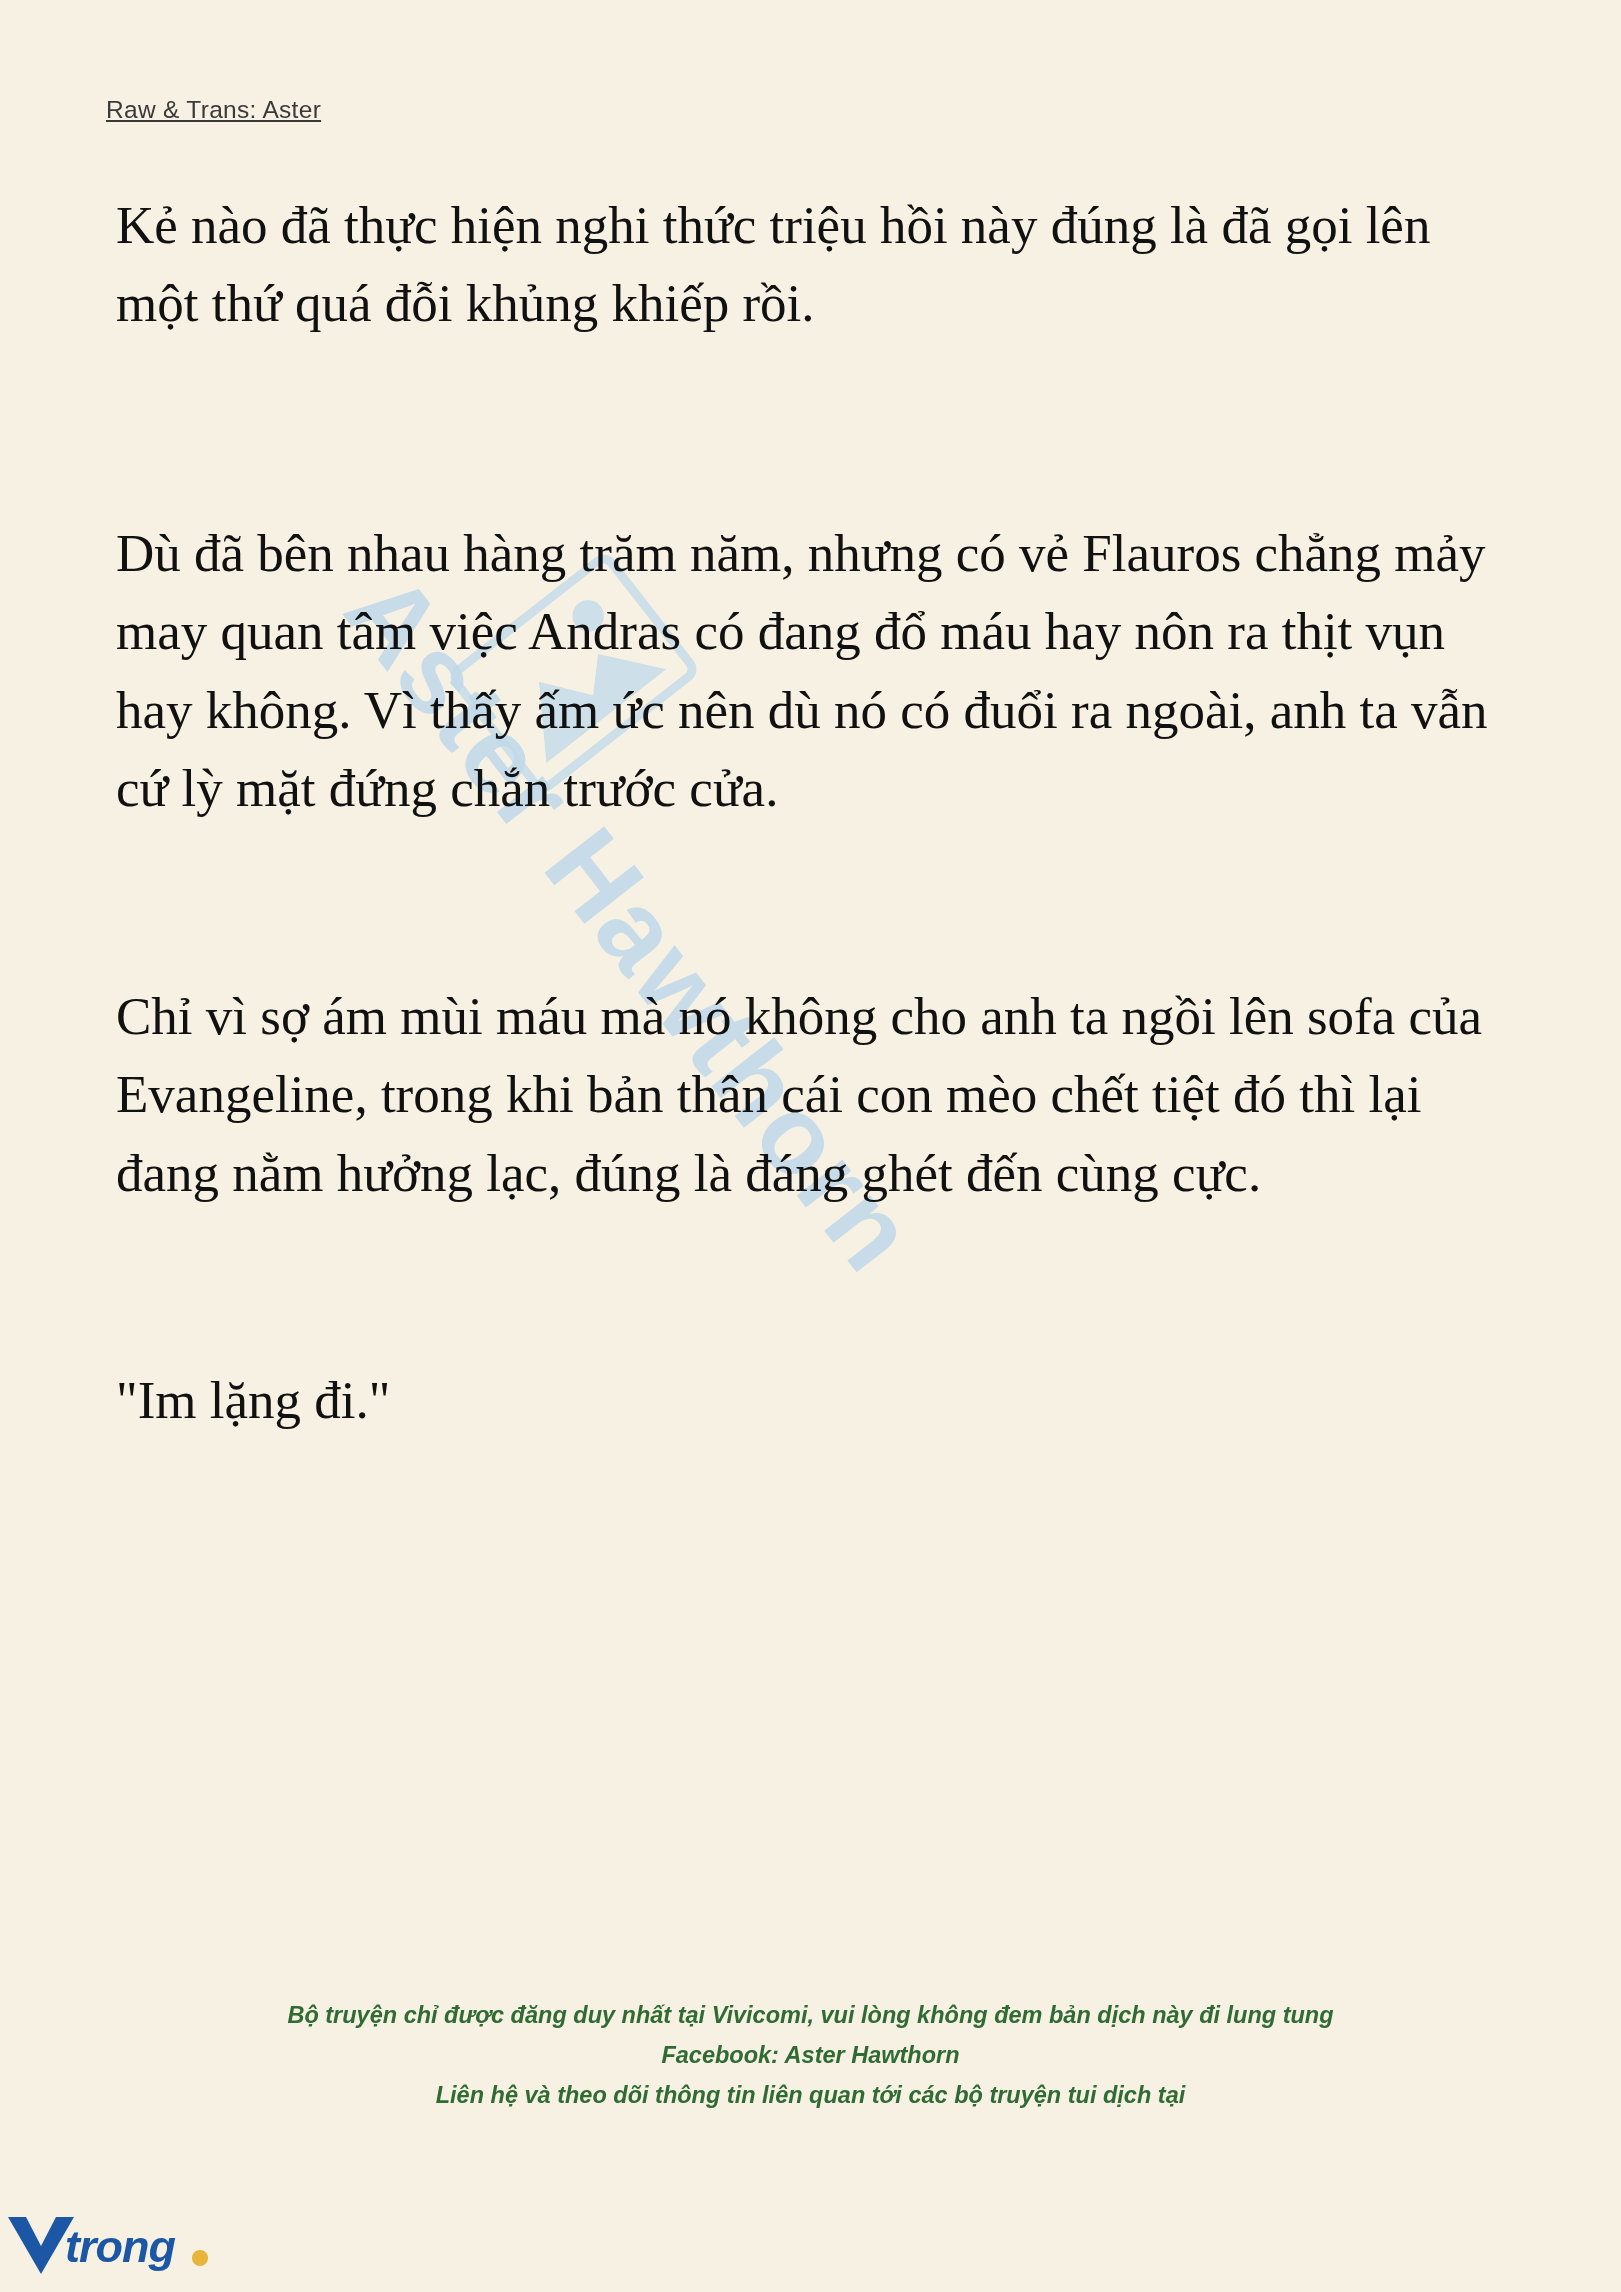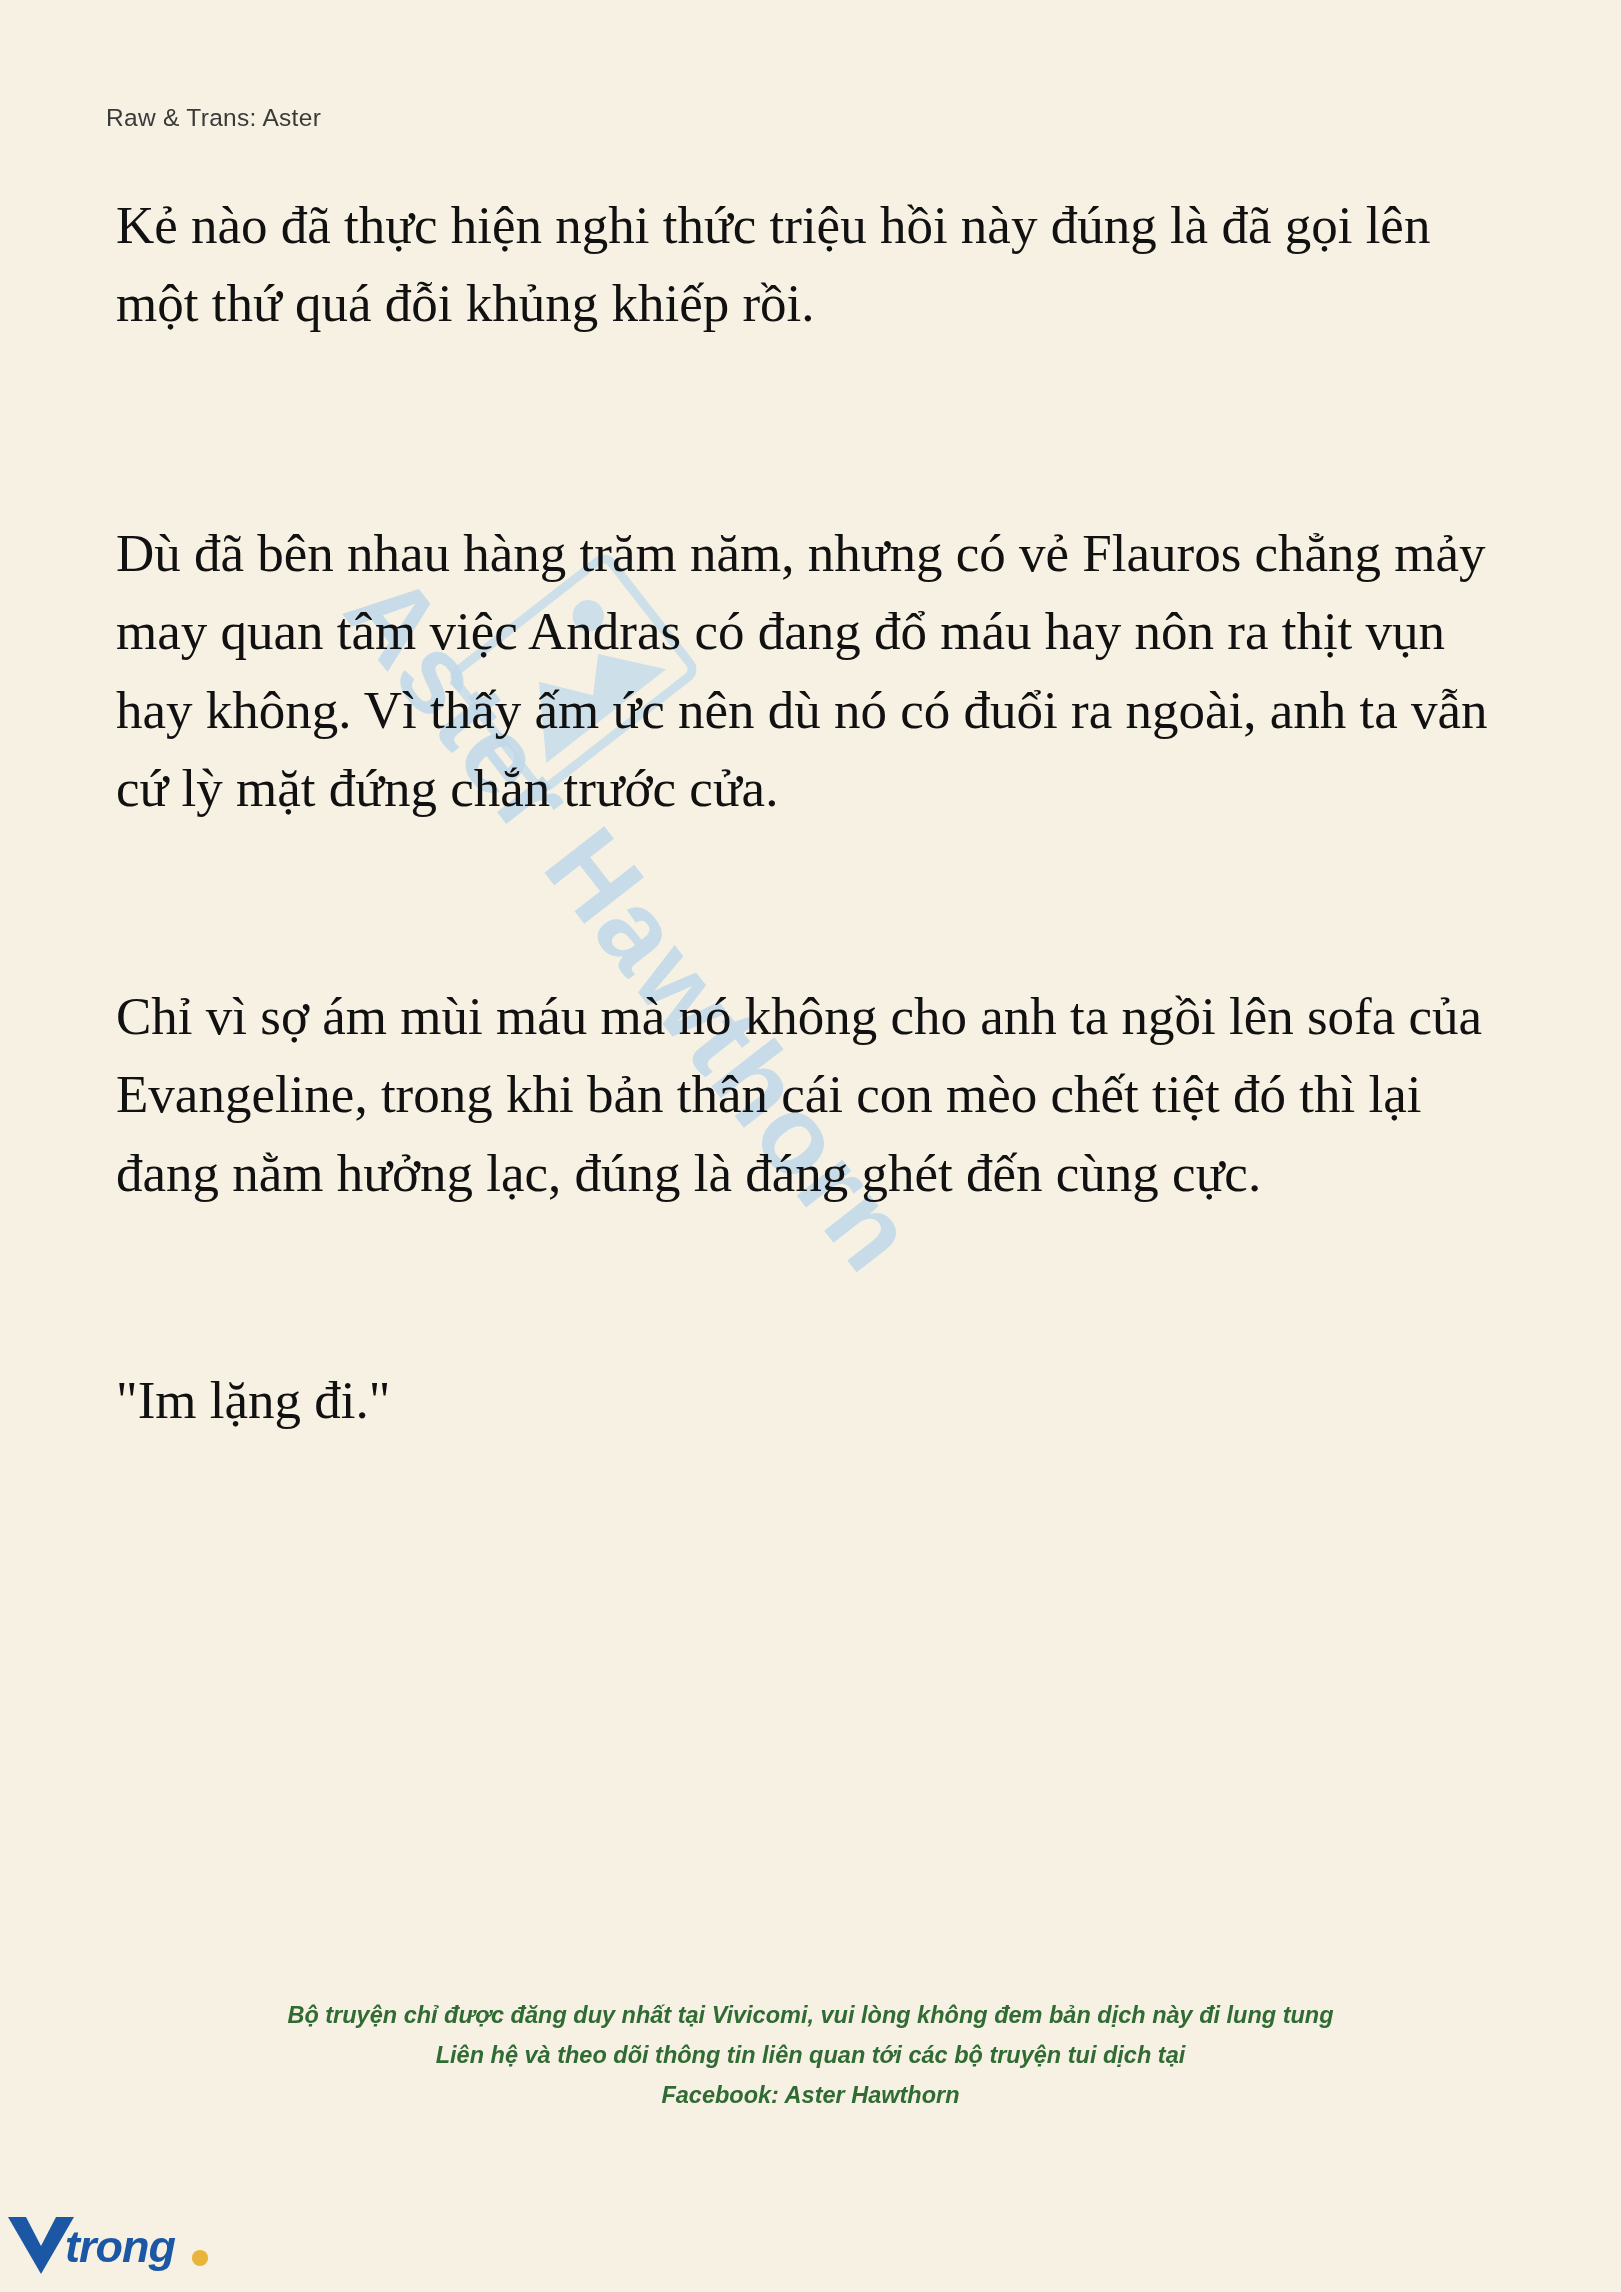--- a/index.html
+++ b/index.html
@@ -18,26 +18,27 @@
     position: relative;
     width: 1621px;
     height: 2293px;
     background: #f7f1e3;
     overflow: hidden;
   }
 
   
   .credit {
     position: absolute;
-    top: 104px;
+    top: 96px;
     left: 106px;
     font-size: 24.5px;
     color: #3a3a3a;
     font-family: "Liberation Sans", sans-serif;
     letter-spacing: 0.3px;
+    text-decoration: underline;
   }
 
   
   .watermark {
     position: absolute;
     left: 421px;
     top: 549px;
     transform: rotate(52deg);
     transform-origin: left top;
     font-size: 110px;
@@ -173,22 +174,22 @@
     <div class="gap-lg"></div>
     <p class="para">Dù đã bên nhau hàng trăm năm, nhưng có vẻ Flauros chẳng mảy may quan tâm việc Andras có đang đổ máu hay nôn ra thịt vụn hay không. Vì thấy ấm ức nên dù nó có đuổi ra ngoài, anh ta vẫn cứ lỳ mặt đứng chắn trước cửa.</p>
     <div class="gap-md"></div>
     <p class="para">Chỉ vì sợ ám mùi máu mà nó không cho anh ta ngồi lên sofa của Evangeline, trong khi bản thân cái con mèo chết tiệt đó thì lại đang nằm hưởng lạc, đúng là đáng ghét đến cùng cực.</p>
     <div class="gap-md"></div>
     <p class="para">"Im lặng đi."</p>
   </div>
 
   <div class="footer-note">
     <div>Bộ truyện chỉ được đăng duy nhất tại Vivicomi, vui lòng không đem bản dịch này đi lung tung</div>
+    <div>Facebook: Aster Hawthorn</div>
     <div>Liên hệ và theo dõi thông tin liên quan tới các bộ truyện tui dịch tại</div>
-    <div>Facebook: Aster Hawthorn</div>
   </div>
 
   <div class="logo">
     <div class="logo-badge">
       <div class="logo-v"></div>
       <div class="logo-v-inner"></div>
       <div class="logo-text">trong</div>
       <div class="logo-dot"></div>
     </div>
   </div>

